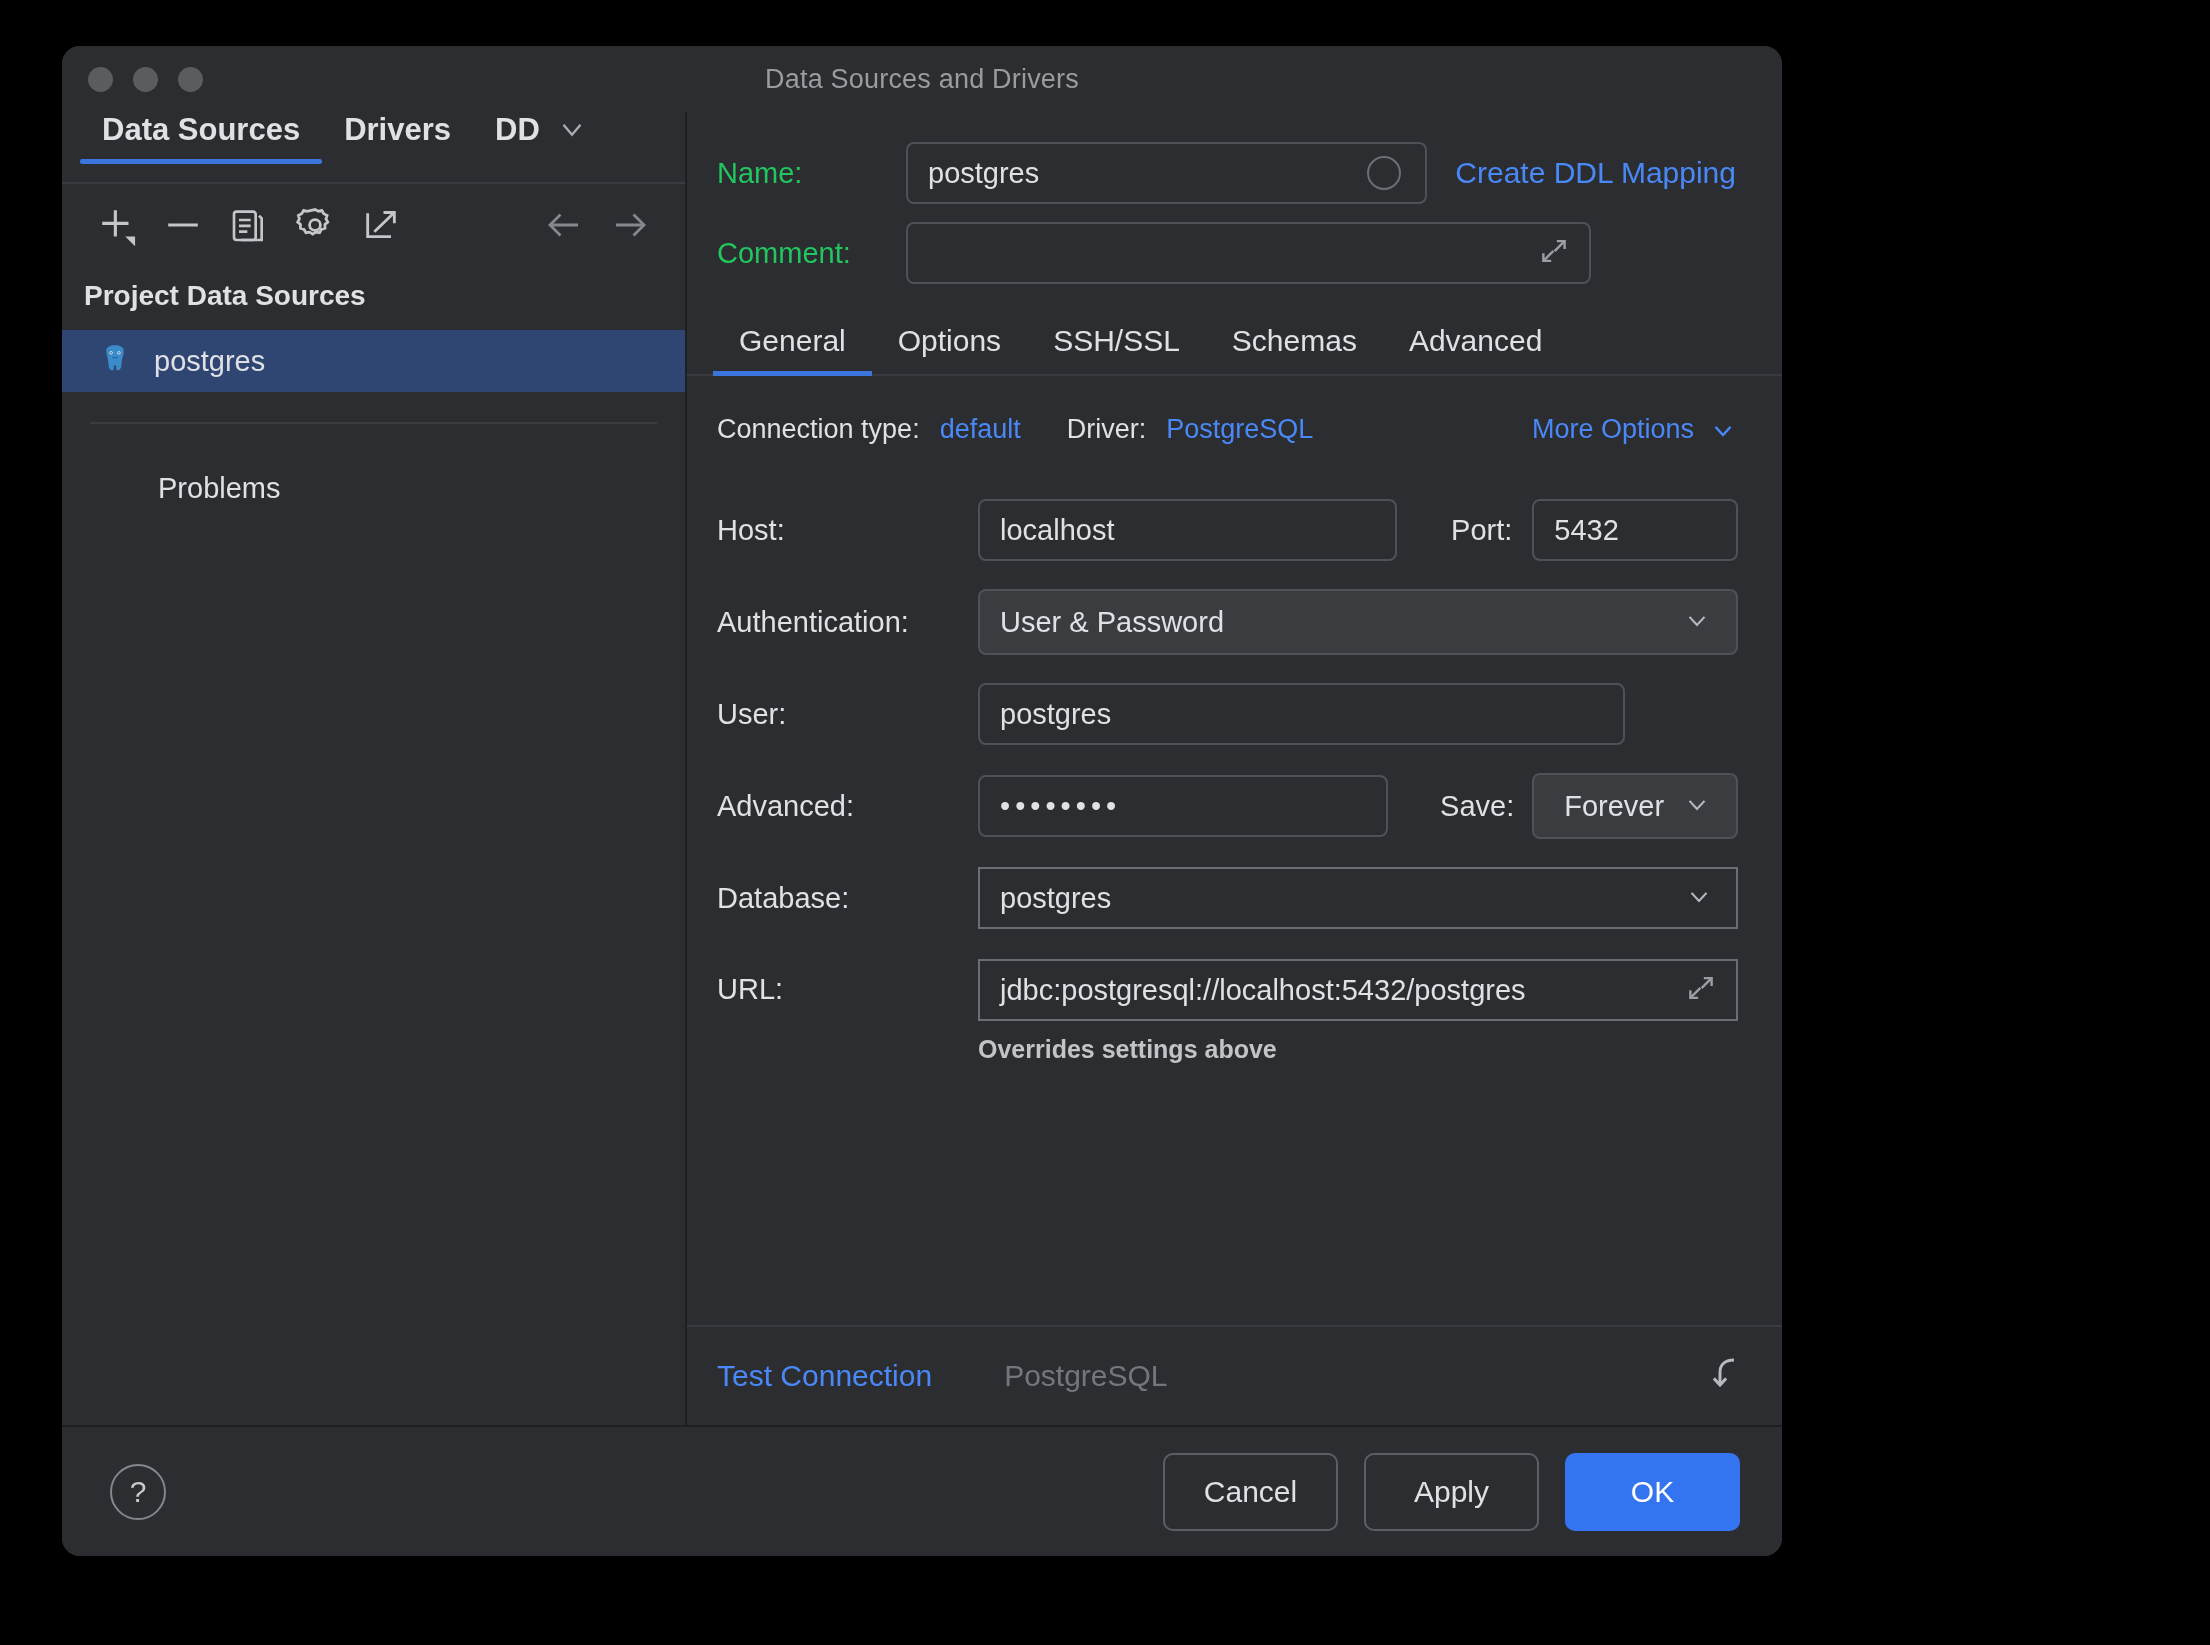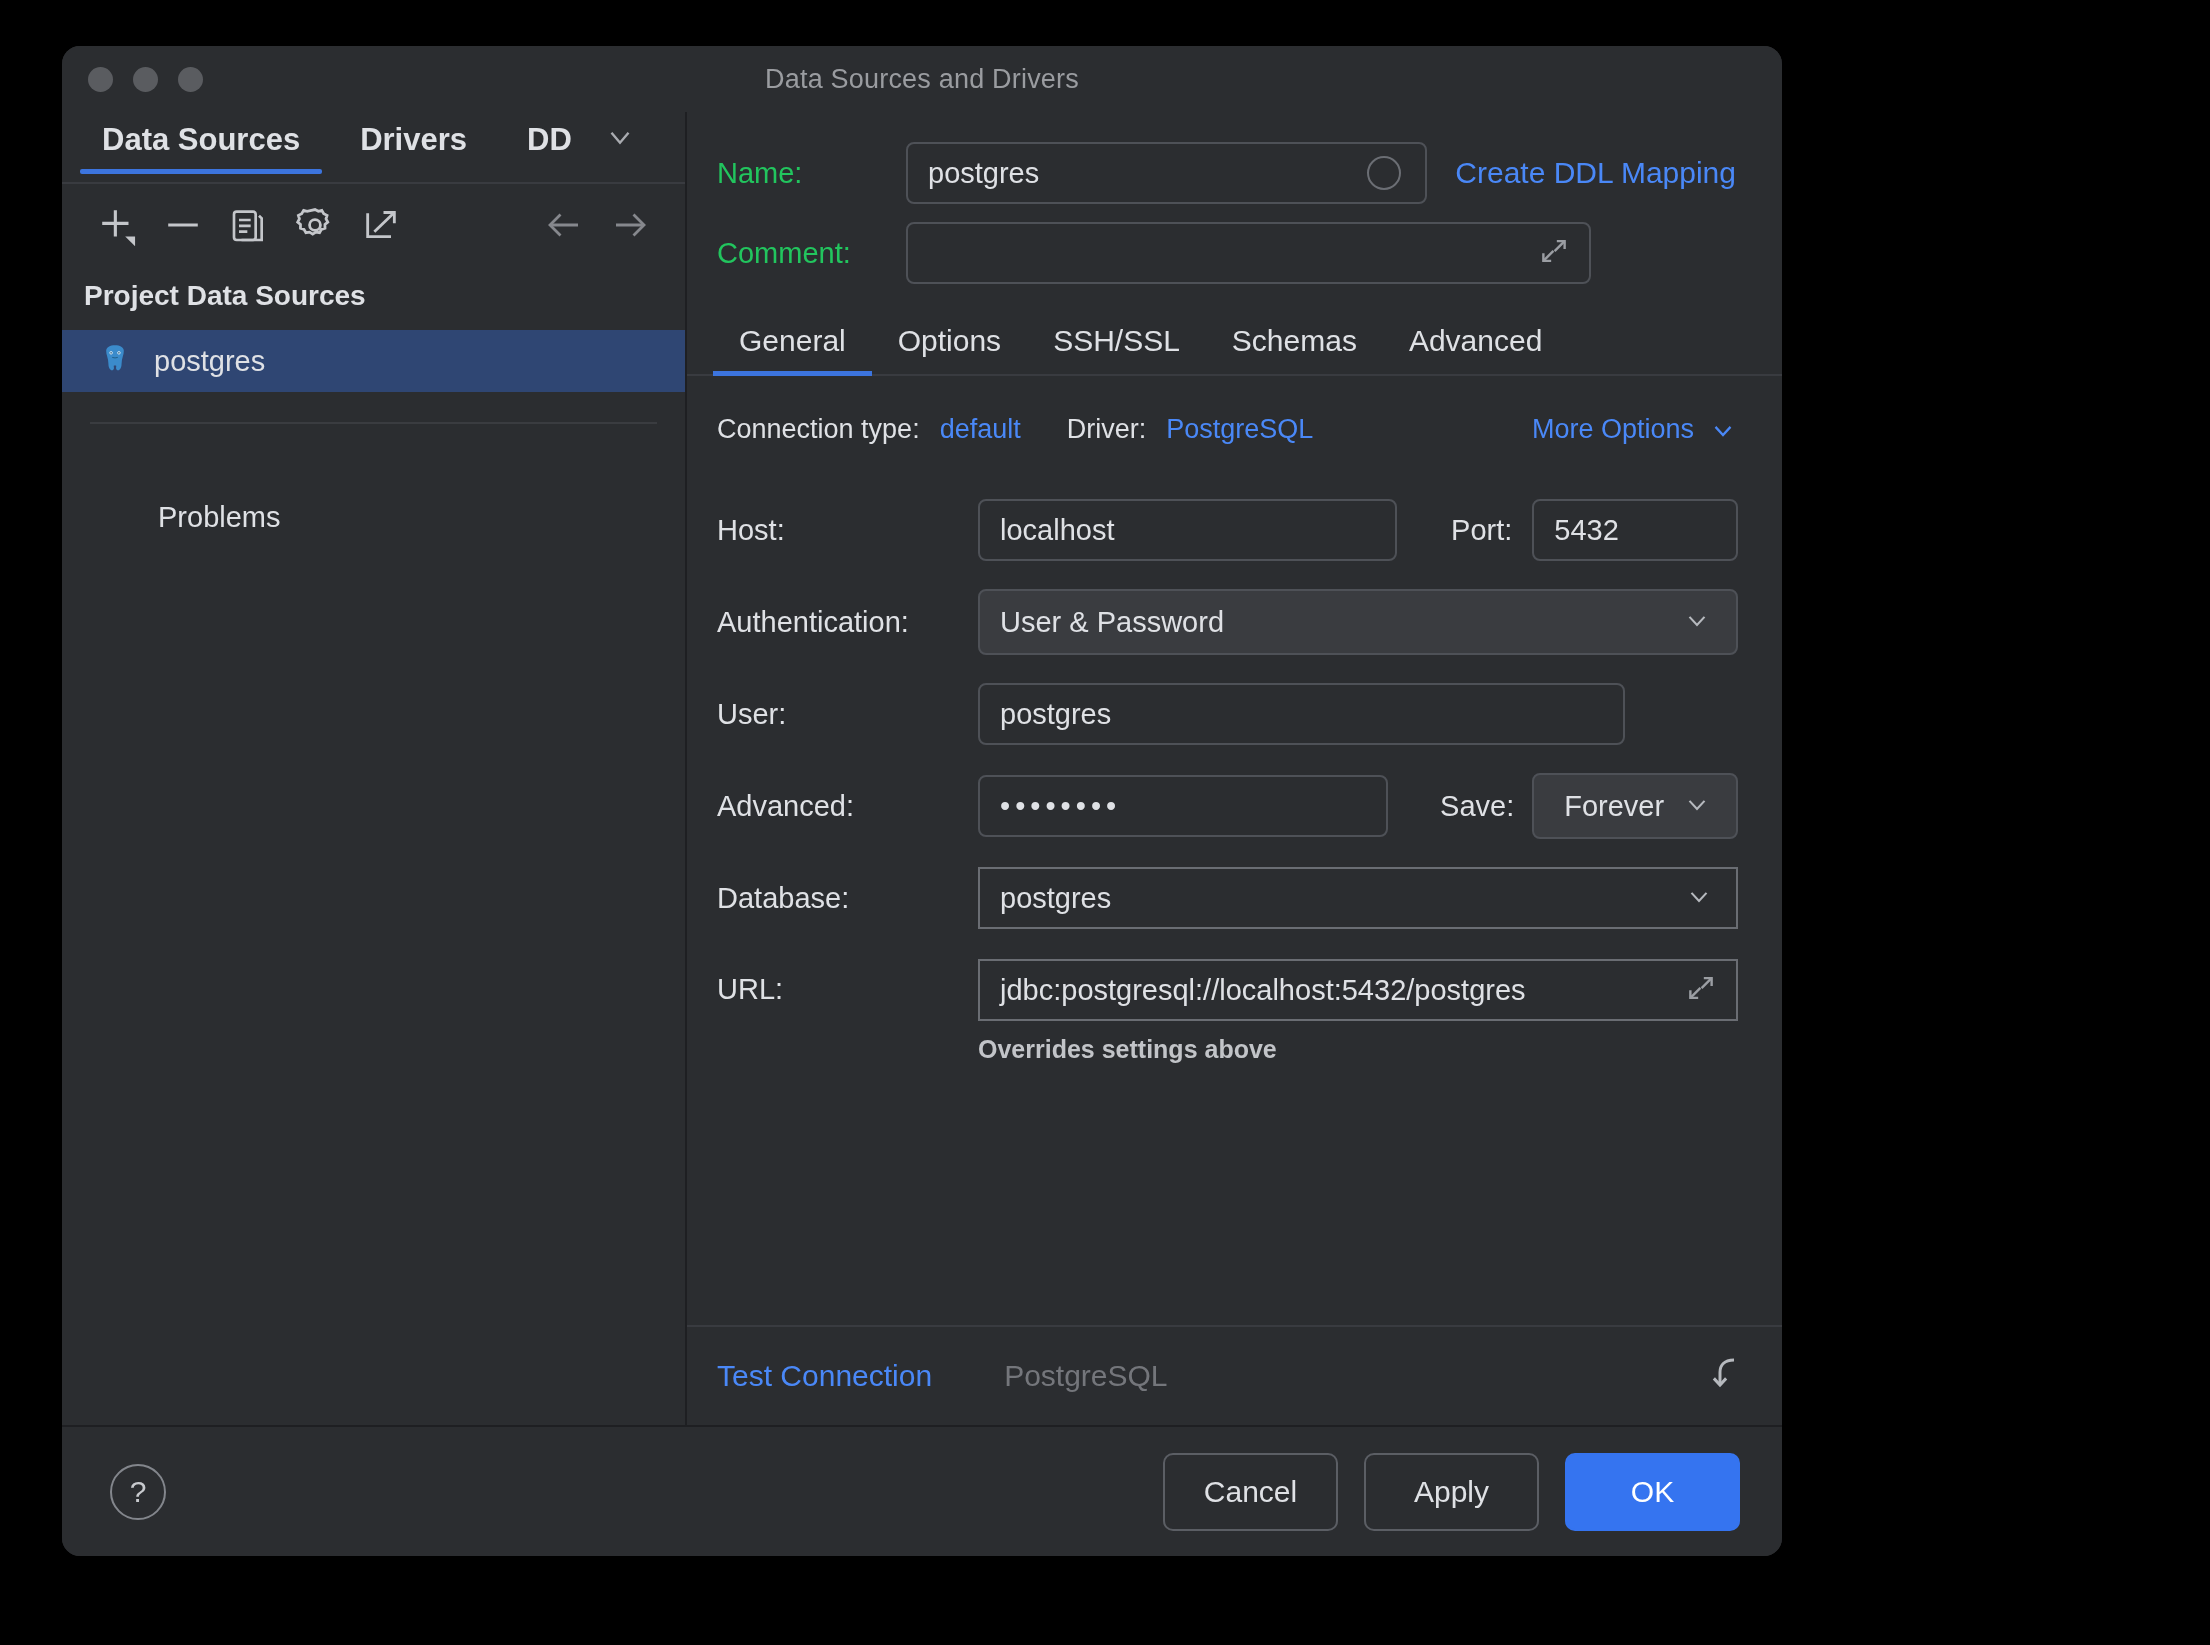--- a/index.html
+++ b/index.html
@@ -75,25 +75,24 @@
     min-width: 625px;
     background: #2B2D30;
     display: flex;
     flex-direction: column;
     border-right: 2px solid #1E1F22;
   }
 
   .tabs-row {
     position: relative;
     display: flex;
-    align-items: center;
+    align-items: flex-start;
     height: 72px;
     padding-left: 18px;
     border-bottom: 2px solid #393B40;
-    gap: 16px;
   }
   .ltab {
     position: relative;
     font-size: 31px;
     font-weight: bold;
     color: #DFE1E5;
     padding: 0 22px 14px 22px;
     white-space: nowrap;
   }
   .ltab.active::after {
@@ -154,21 +153,21 @@
   }
 
   .left-divider {
     height: 2px;
     background: #3A3C40;
     margin: 30px 28px 0 28px;
   }
 
   .problems-row {
     display: flex;
-    align-items: flex-end;
+    align-items: flex-start;
     height: 62px;
     padding-left: 96px;
     margin-top: 48px;
   }
   .problems-label {
     font-size: 29px;
     color: #DFE1E5;
   }
 
   

